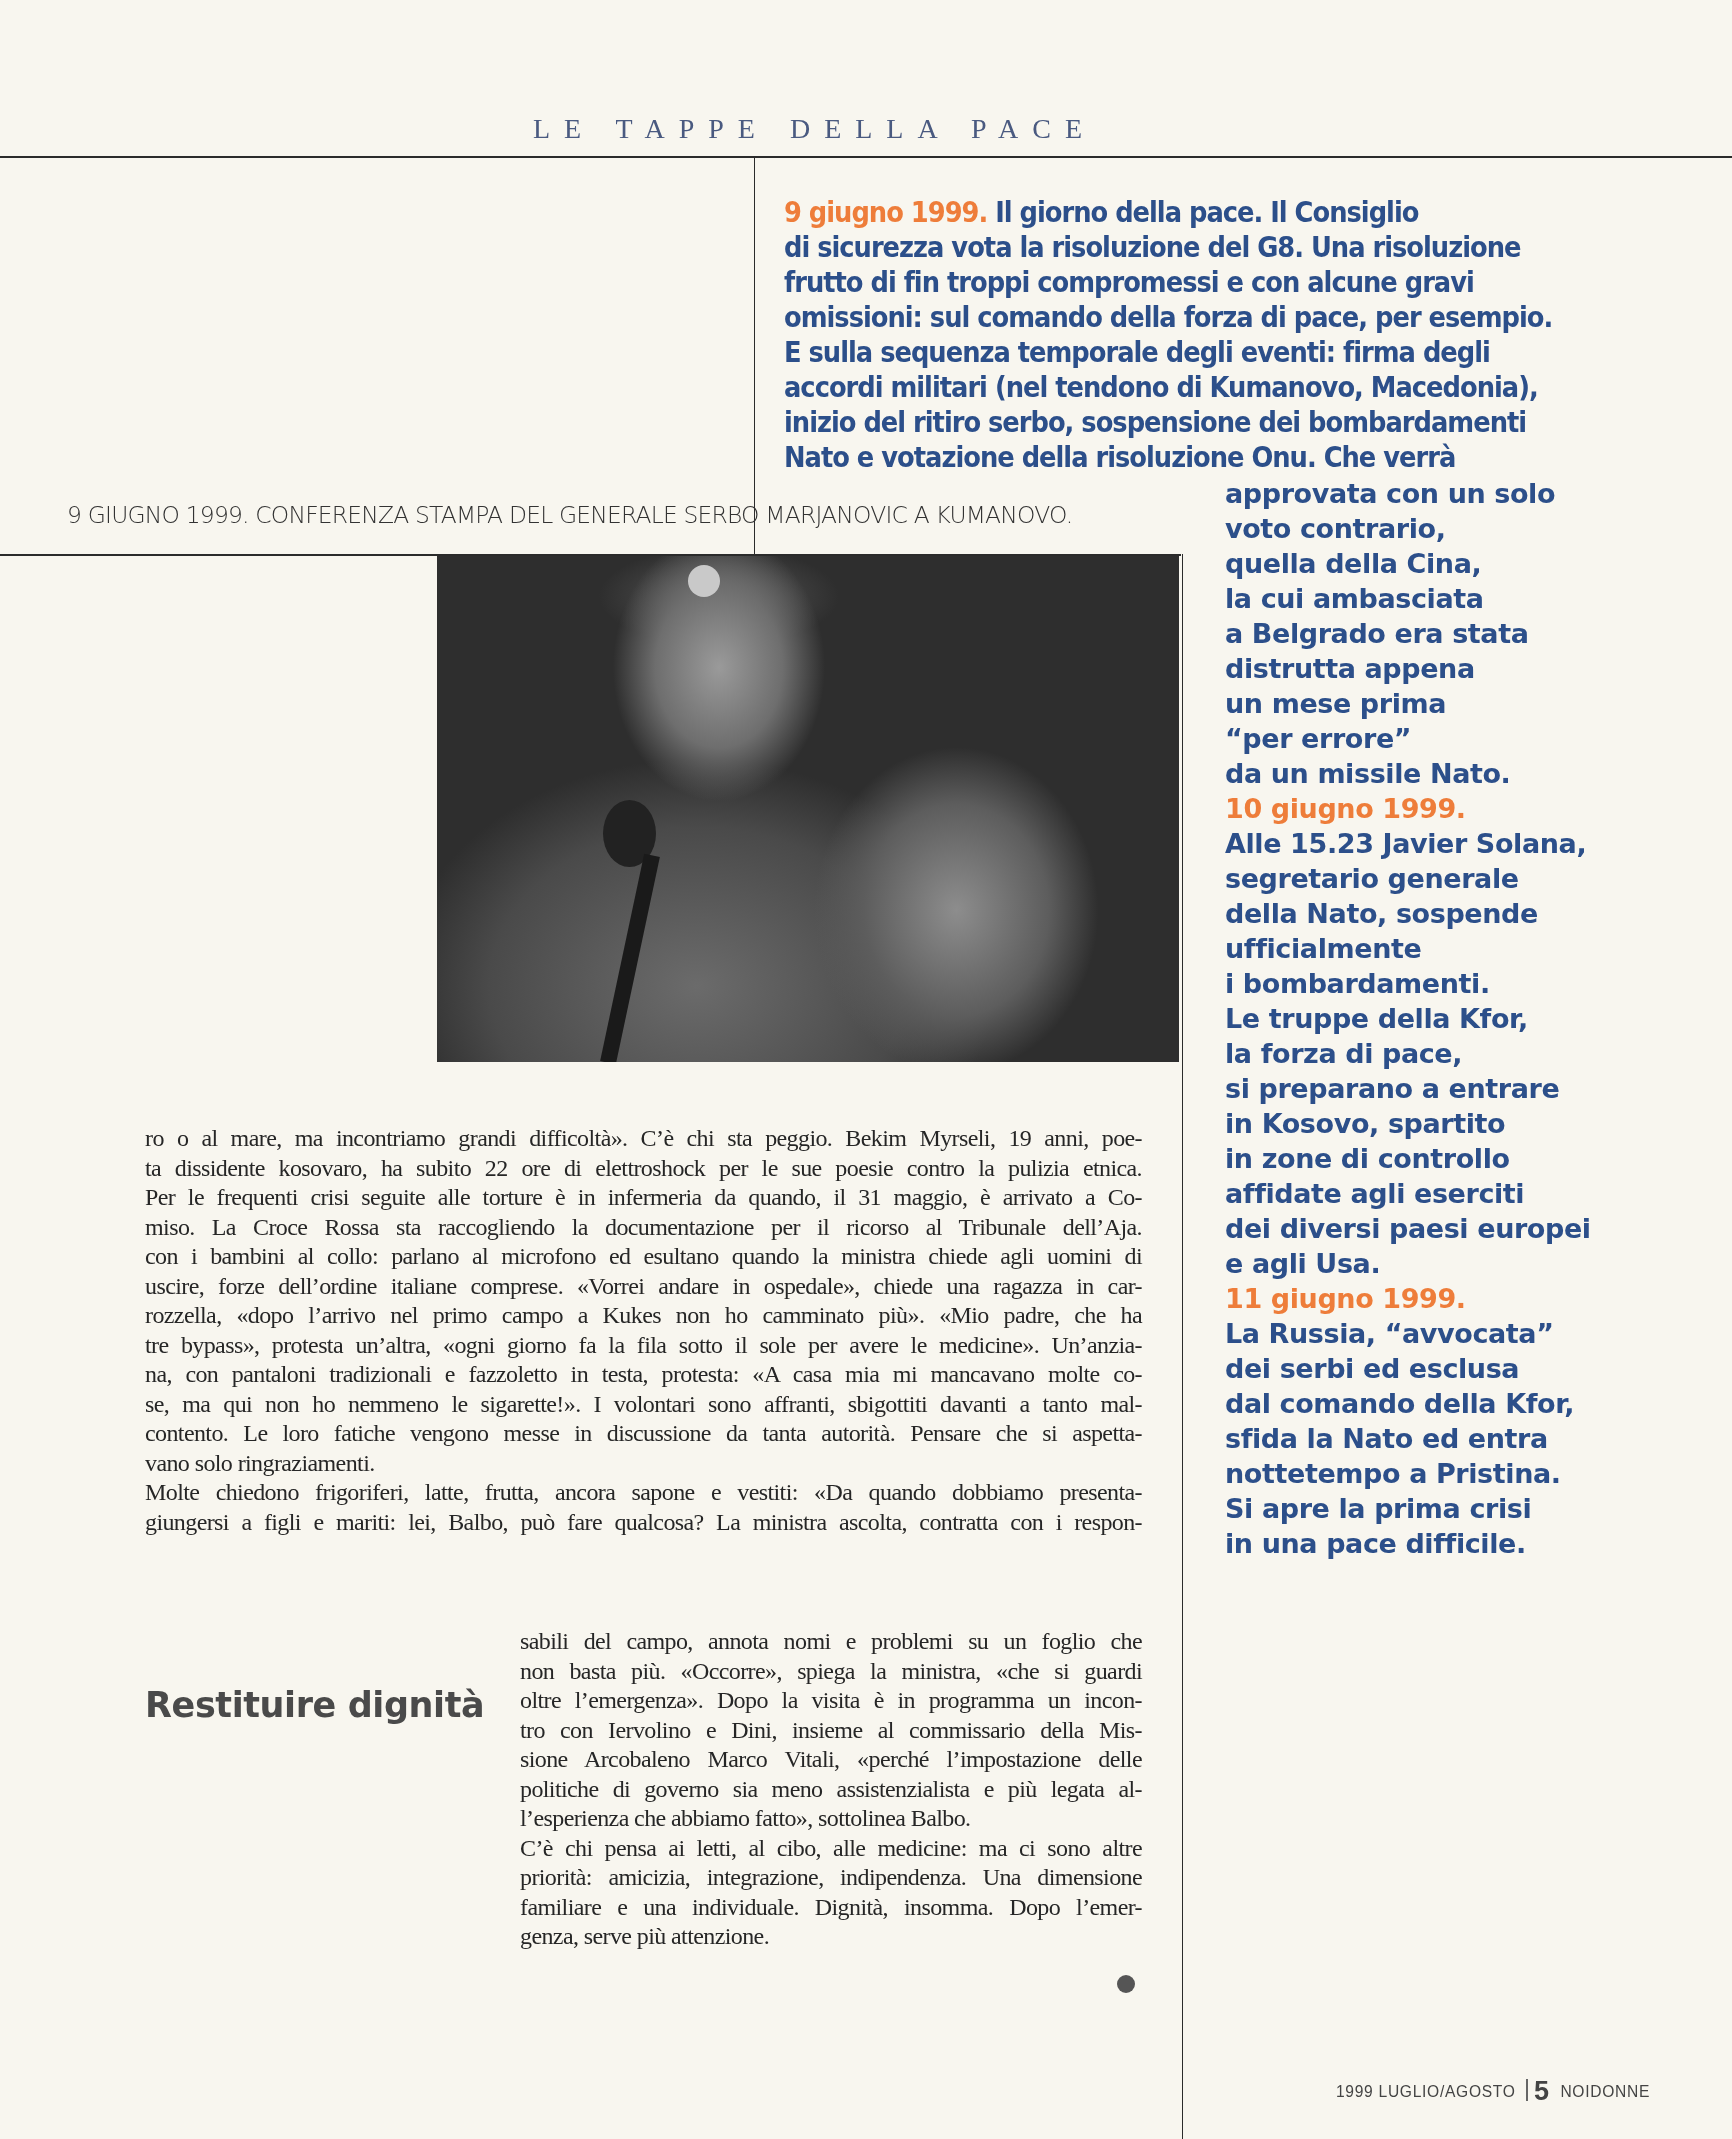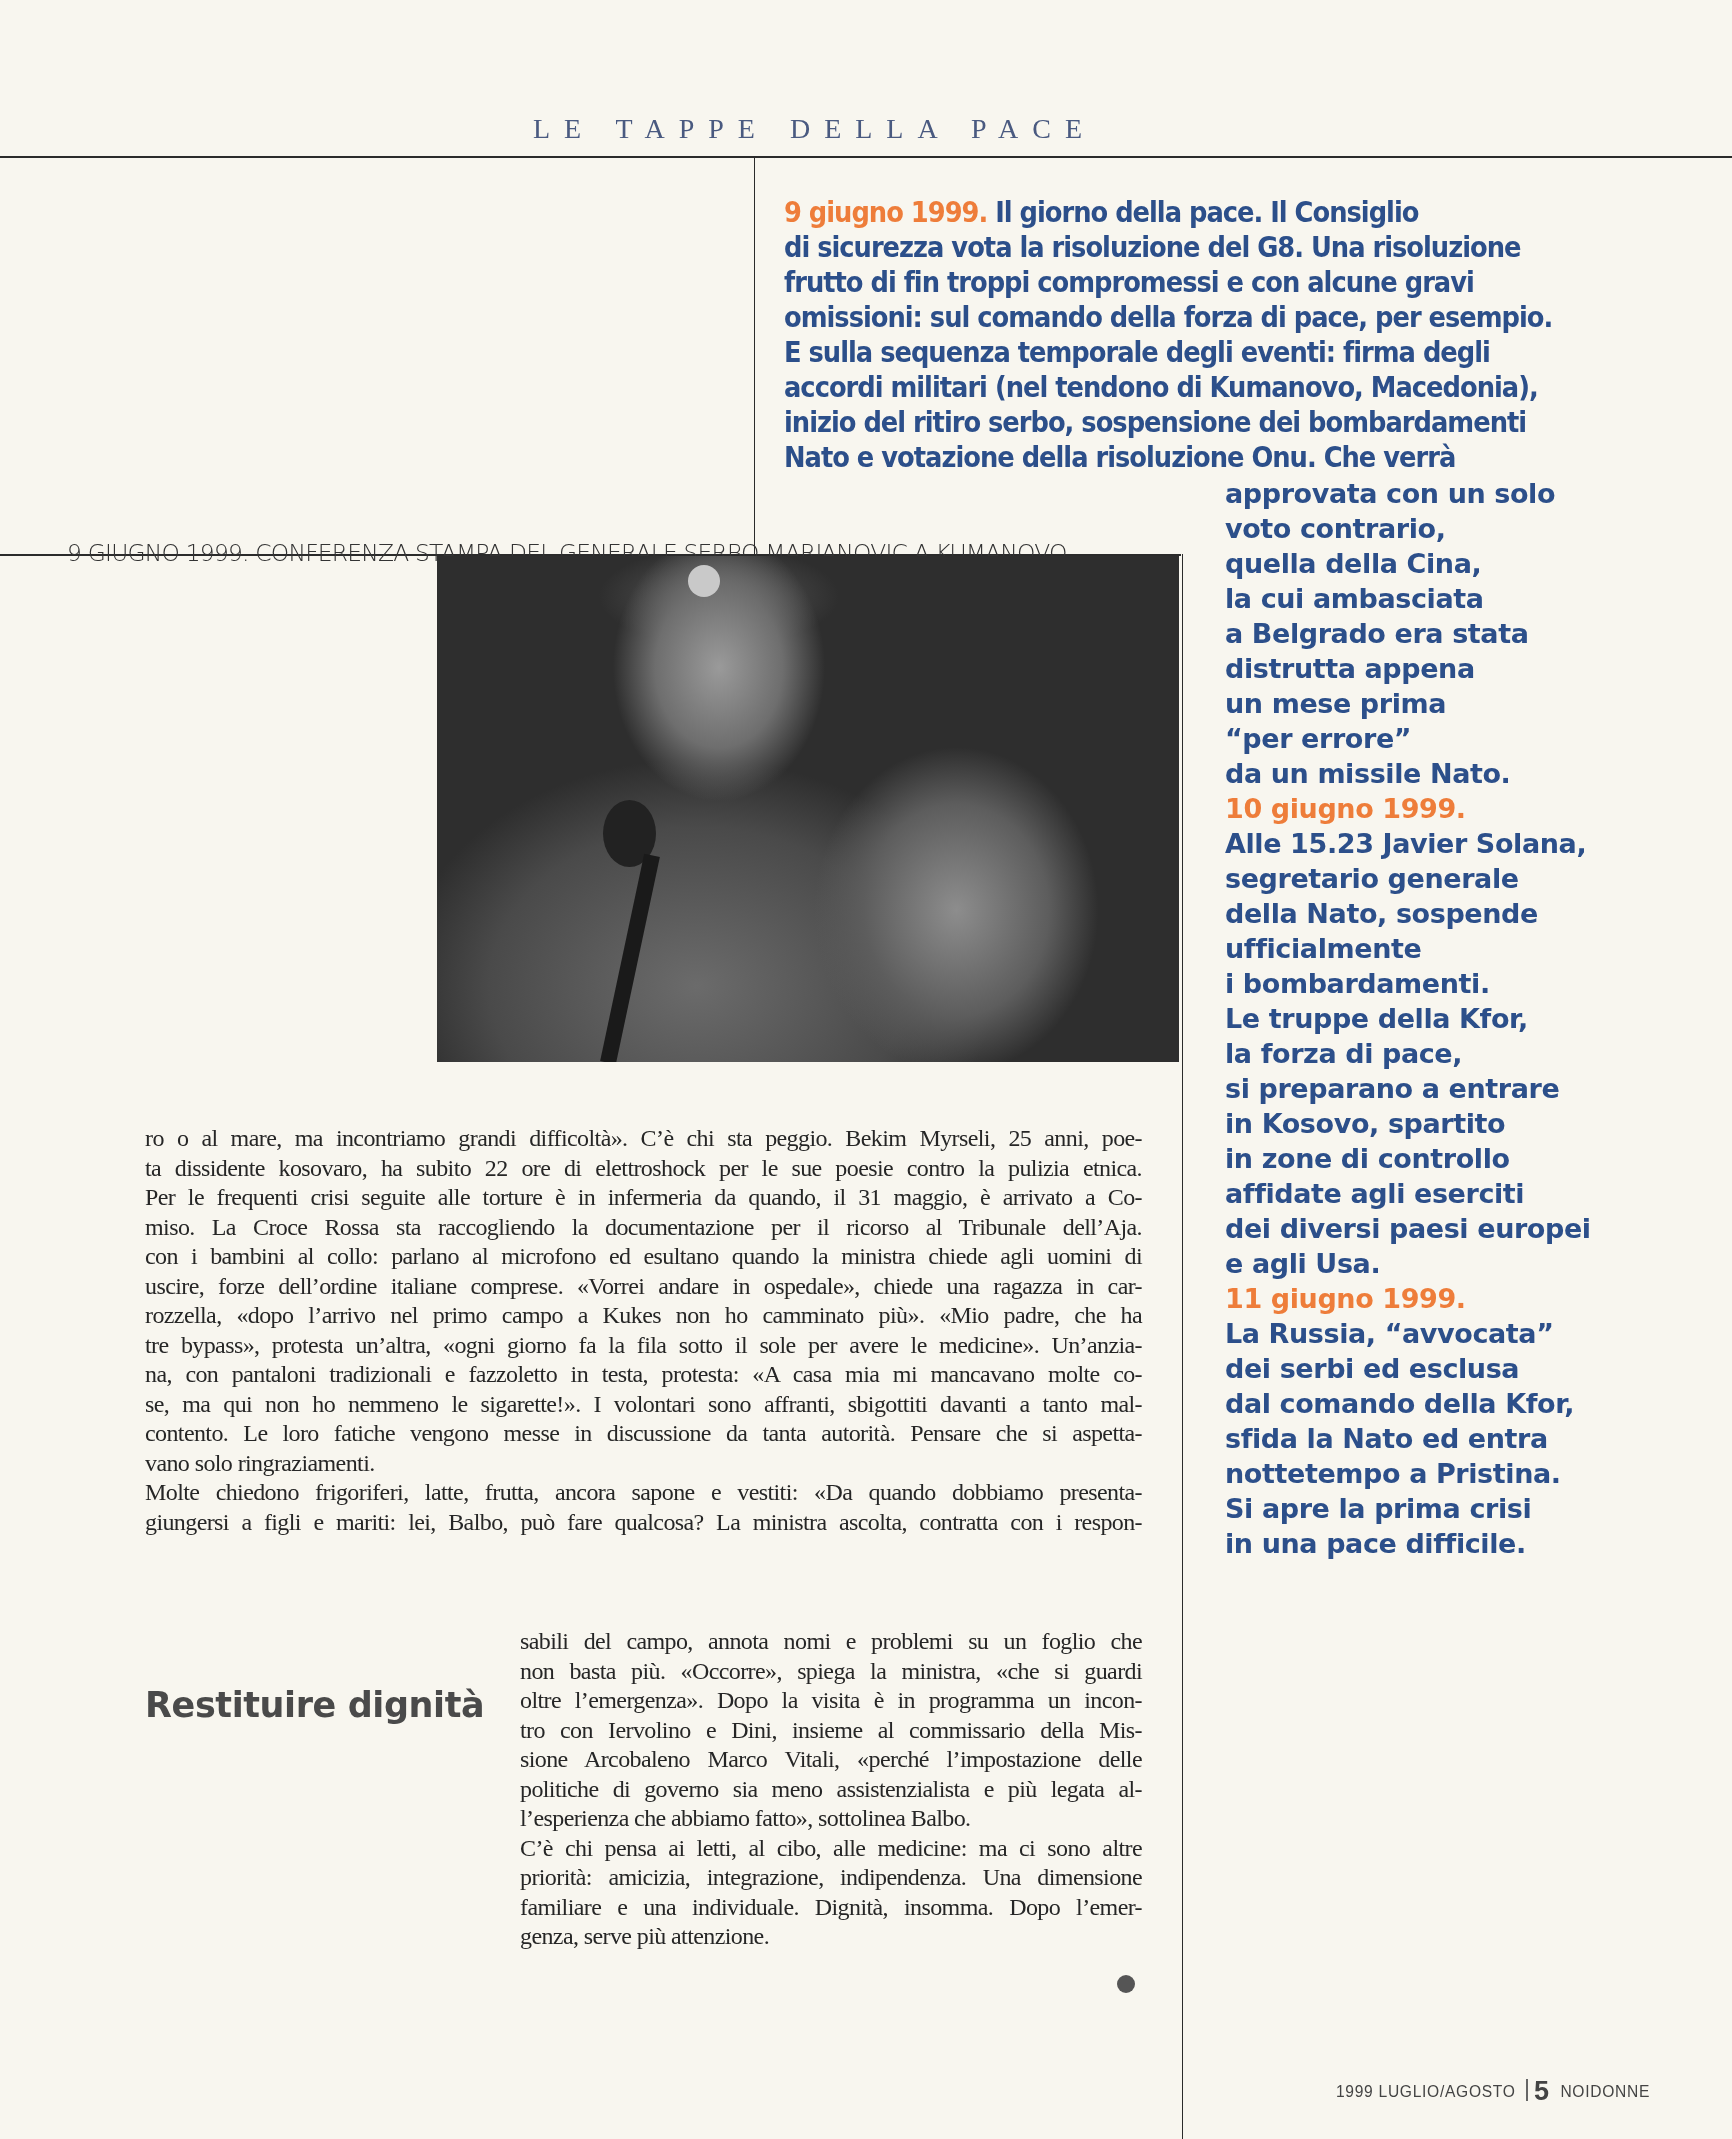--- a/index.html
+++ b/index.html
@@ -34,21 +34,21 @@
   #timeline-column {
     left: 1225px; top: 476px; width: 368px;
     font-size: 27px; line-height: 35px; letter-spacing: -0.4px;
   }
   .tl-line { display: block; white-space: nowrap; }
 
   
   #photo-caption {
     left: 67px; top: 501px; width: 1133px;
     font-family: "DejaVu Sans", sans-serif; font-size: 23.4px; color: #333;
-    letter-spacing: -0.8px; white-space: nowrap; font-weight: 300; margin-top: 38px;
+    letter-spacing: -0.8px; white-space: nowrap; font-weight: 300;
   }
 
   
   #photo {
     left: 437px; top: 556px; width: 742px; height: 506px;
     background:
       radial-gradient(ellipse 106px 134px at 38% 22%, #9a9a9a 0%, #6e6e6e 60%, rgba(0,0,0,0) 100%),
       radial-gradient(ellipse 120px 50px at 38% 8%, #5a5a5a 0%, rgba(0,0,0,0) 100%),
       radial-gradient(ellipse 142px 163px at 70% 70%, #8d8d8d 0%, #5d5d5d 65%, rgba(0,0,0,0) 100%),
       radial-gradient(ellipse 297px 227px at 35% 85%, #6b6b6b 0%, #4a4a4a 70%, rgba(0,0,0,0) 100%),
@@ -146,21 +146,21 @@
 
 <div class="abs" id="photo-caption">9 GIUGNO 1999. CONFERENZA STAMPA DEL GENERALE SERBO MARJANOVIC A KUMANOVO.</div>
 
 <div class="abs" id="photo" title="Black-and-white photo: a Serbian general in beret and camouflage uniform speaking into a microphone, a woman in glasses beside him">
   <div class="beret-badge"></div>
   <div class="mic-head"></div>
   <div class="mic-stand"></div>
 </div>
 
 <div class="abs" id="article-body">
-    <span class="bl">ro o al mare, ma incontriamo grandi difficoltà». C’è chi sta peggio. Bekim Myrseli, 25 anni, poe-</span>
+    <span class="bl">ro o al mare, ma incontriamo grandi difficoltà». C’è chi sta peggio. Bekim Myrseli, 19 anni, poe-</span>
     <span class="bl">ta dissidente kosovaro, ha subito 22 ore di elettroshock per le sue poesie contro la pulizia etnica.</span>
     <span class="bl">Per le frequenti crisi seguite alle torture è in infermeria da quando, il 31 maggio, è arrivato a Co-</span>
     <span class="bl">miso. La Croce Rossa sta raccogliendo la documentazione per il ricorso al Tribunale dell’Aja.</span>
     <span class="bl">con i bambini al collo: parlano al microfono ed esultano quando la ministra chiede agli uomini di</span>
     <span class="bl">uscire, forze dell’ordine italiane comprese. «Vorrei andare in ospedale», chiede una ragazza in car-</span>
     <span class="bl">rozzella, «dopo l’arrivo nel primo campo a Kukes non ho camminato più». «Mio padre, che ha</span>
     <span class="bl">tre bypass», protesta un’altra, «ogni giorno fa la fila sotto il sole per avere le medicine». Un’anzia-</span>
     <span class="bl">na, con pantaloni tradizionali e fazzoletto in testa, protesta: «A casa mia mi mancavano molte co-</span>
     <span class="bl">se, ma qui non ho nemmeno le sigarette!». I volontari sono affranti, sbigottiti davanti a tanto mal-</span>
     <span class="bl">contento. Le loro fatiche vengono messe in discussione da tanta autorità. Pensare che si aspetta-</span>

